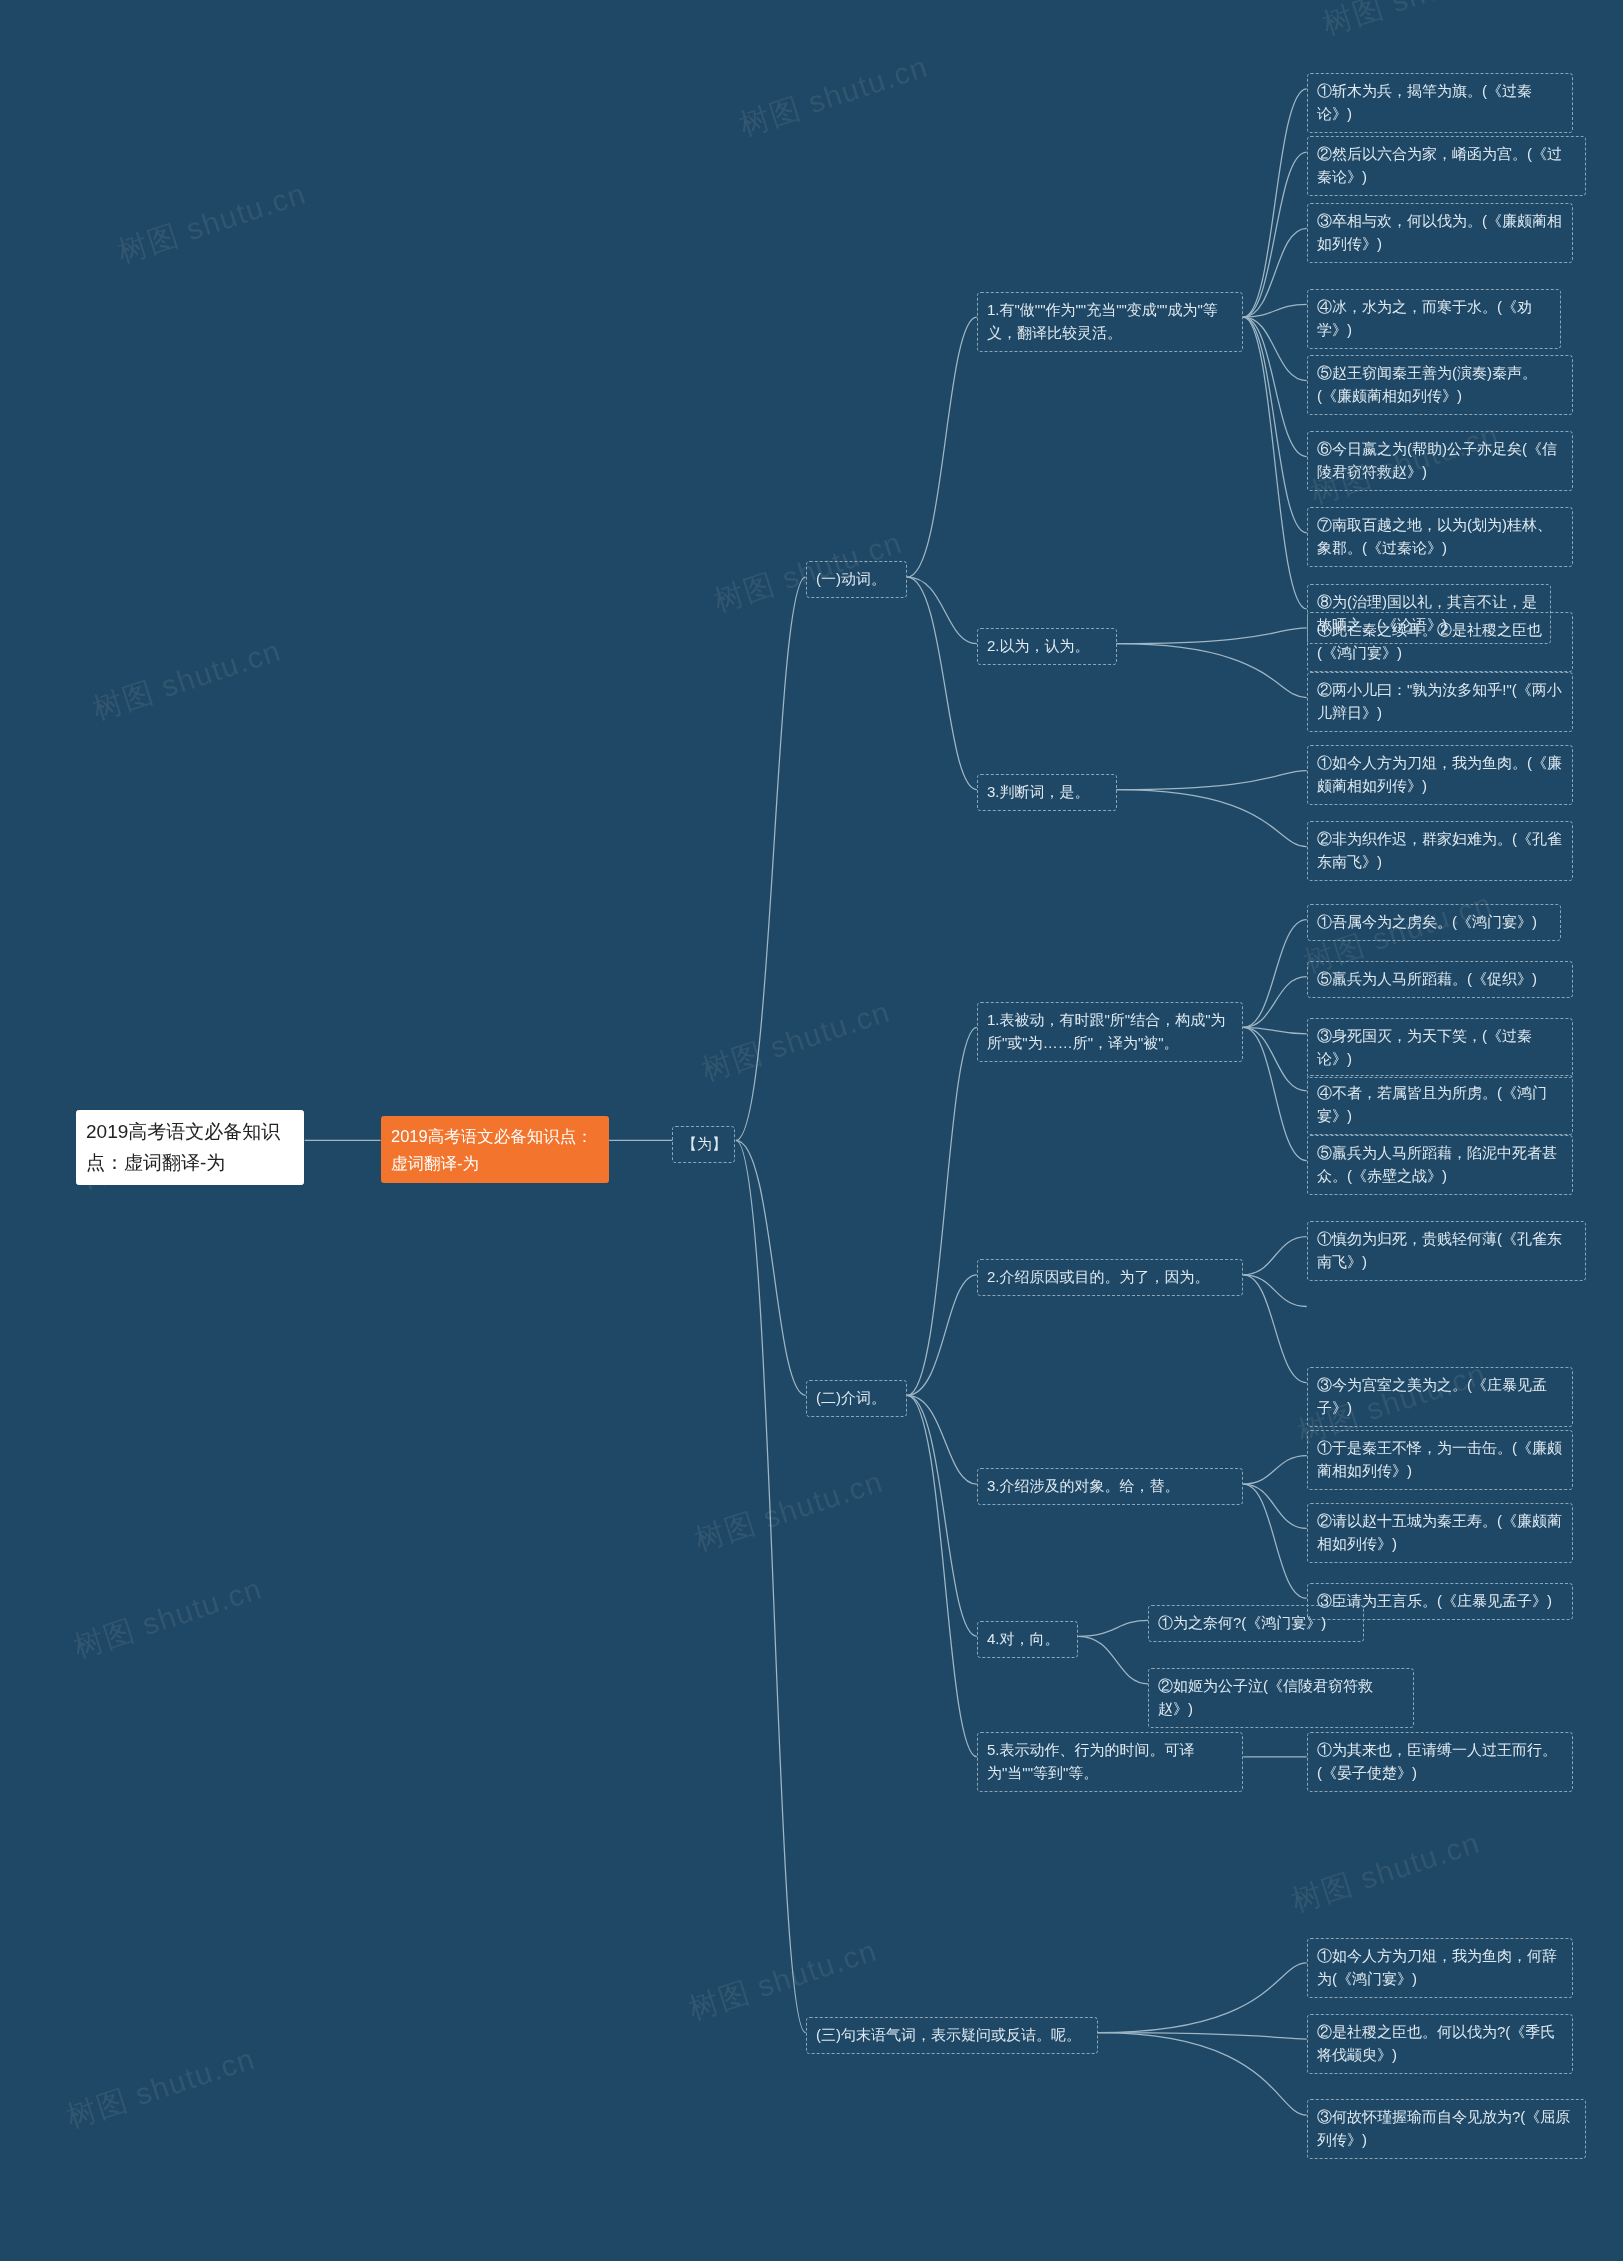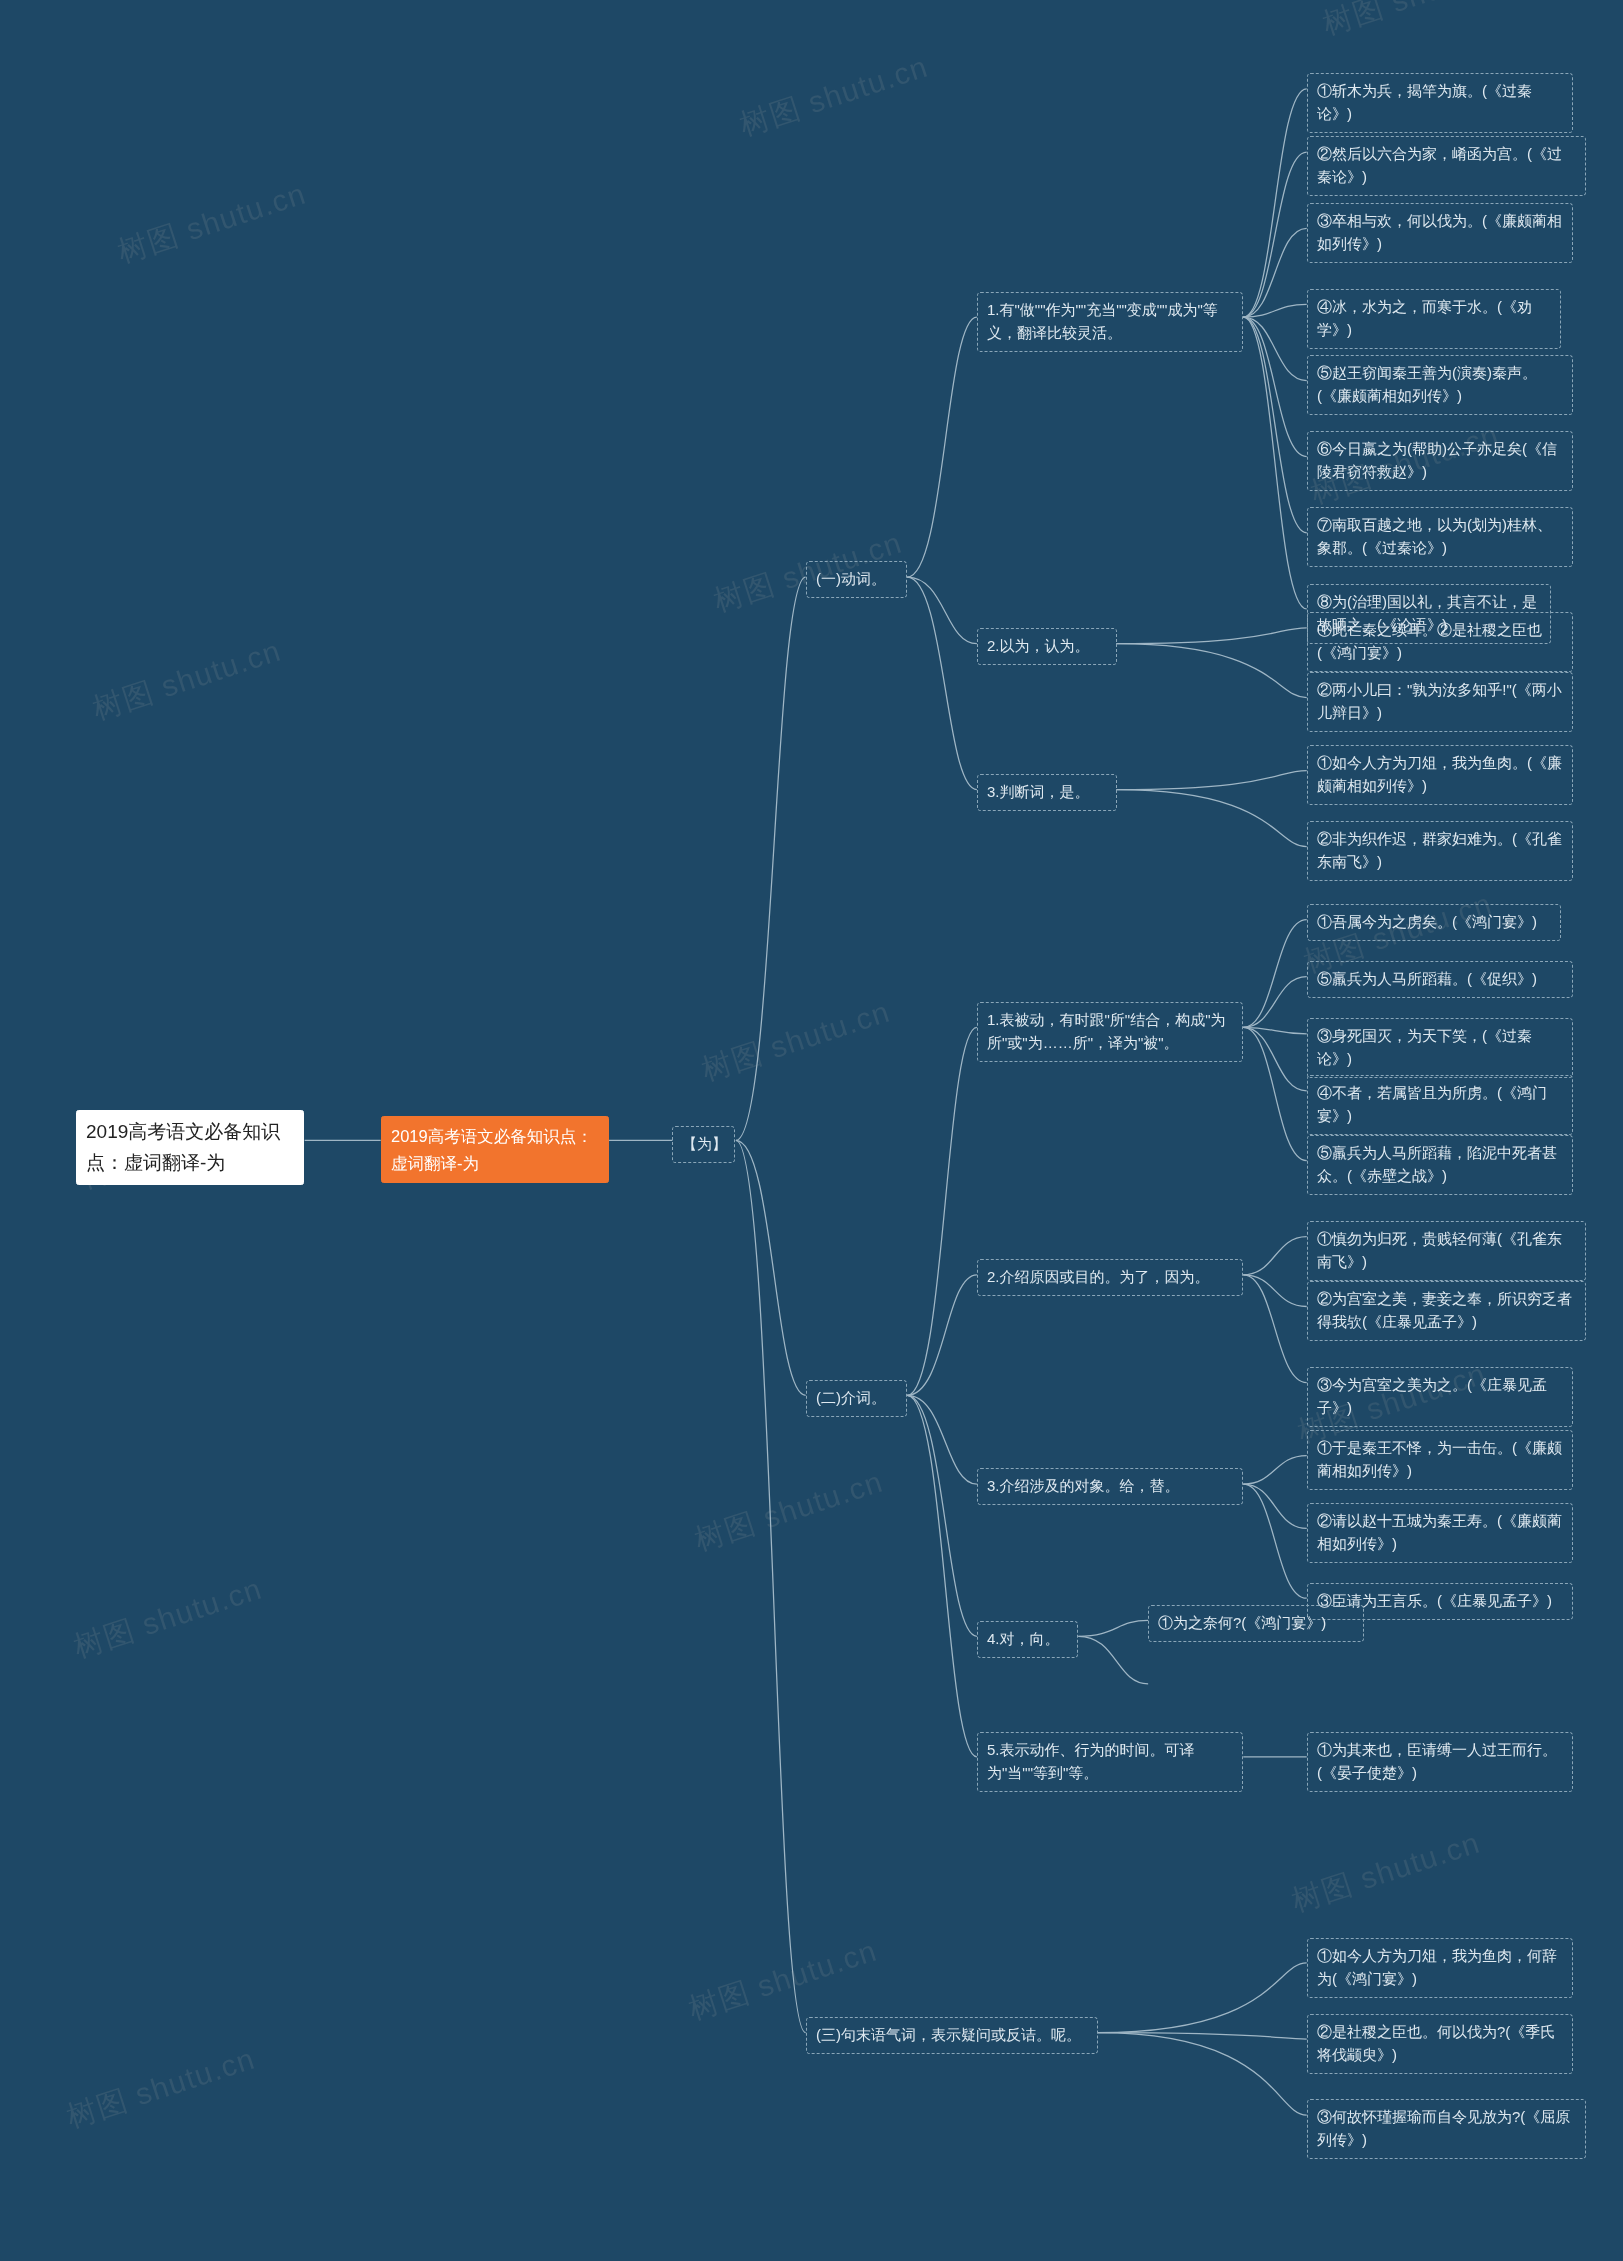--- a/index.html
+++ b/index.html
@@ -122,30 +122,30 @@
   <div class="node dash" style="left:806px;top:1380px;width:101px">(二)介词。</div>
   <div class="node dash" style="left:977px;top:1002px;width:266px">1.表被动，有时跟"所"结合，构成"为所"或"为……所"，译为"被"。</div>
   <div class="node dash" style="left:1307px;top:904px;width:254px">①吾属今为之虏矣。(《鸿门宴》)</div>
   <div class="node dash" style="left:1307px;top:961px;width:266px">⑤羸兵为人马所蹈藉。(《促织》)</div>
   <div class="node dash" style="left:1307px;top:1018px;width:266px">③身死国灭，为天下笑，(《过秦论》)</div>
   <div class="node dash" style="left:1307px;top:1075px;width:266px">④不者，若属皆且为所虏。(《鸿门宴》)</div>
   <div class="node dash" style="left:1307px;top:1135px;width:266px">⑤羸兵为人马所蹈藉，陷泥中死者甚众。(《赤壁之战》)</div>
 
   <div class="node dash" style="left:977px;top:1259px;width:266px">2.介绍原因或目的。为了，因为。</div>
   <div class="node dash" style="left:1307px;top:1221px;width:279px">①慎勿为归死，贵贱轻何薄(《孔雀东南飞》)</div>
-  <div class="node dash" style="left:1307px;top:1281px;width:279px">②为宫室之美，妻妾之奉，所识穷乏者得我欤(《庄暴见孟子》)</div>
   <div class="node dash" style="left:1307px;top:1367px;width:266px">③今为宫室之美为之。(《庄暴见孟子》)</div>
 
   <div class="node dash" style="left:977px;top:1468px;width:266px">3.介绍涉及的对象。给，替。</div>
   <div class="node dash" style="left:1307px;top:1430px;width:266px">①于是秦王不怿，为一击缶。(《廉颇蔺相如列传》)</div>
   <div class="node dash" style="left:1307px;top:1503px;width:266px">②请以赵十五城为秦王寿。(《廉颇蔺相如列传》)</div>
   <div class="node dash" style="left:1307px;top:1583px;width:266px">③臣请为王言乐。(《庄暴见孟子》)</div>
 
   <div class="node dash" style="left:977px;top:1621px;width:101px">4.对，向。</div>
   <div class="node dash" style="left:1148px;top:1605px;width:216px">①为之奈何?(《鸿门宴》)</div>
+  <div class="node dash" style="left:1148px;top:1668px;width:266px">②如姬为公子泣(《信陵君窃符救赵》)</div>
 
   <div class="node dash" style="left:977px;top:1732px;width:266px">5.表示动作、行为的时间。可译为"当""等到"等。</div>
   <div class="node dash" style="left:1307px;top:1732px;width:266px">①为其来也，臣请缚一人过王而行。(《晏子使楚》)</div>
 
   <div class="node dash" style="left:806px;top:2017px;width:292px">(三)句末语气词，表示疑问或反诘。呢。</div>
   <div class="node dash" style="left:1307px;top:1938px;width:266px">①如今人方为刀俎，我为鱼肉，何辞为(《鸿门宴》)</div>
   <div class="node dash" style="left:1307px;top:2014px;width:266px">②是社稷之臣也。何以伐为?(《季氏将伐颛臾》)</div>
   <div class="node dash" style="left:1307px;top:2099px;width:279px">③何故怀瑾握瑜而自令见放为?(《屈原列传》)</div>
 
 </div>

